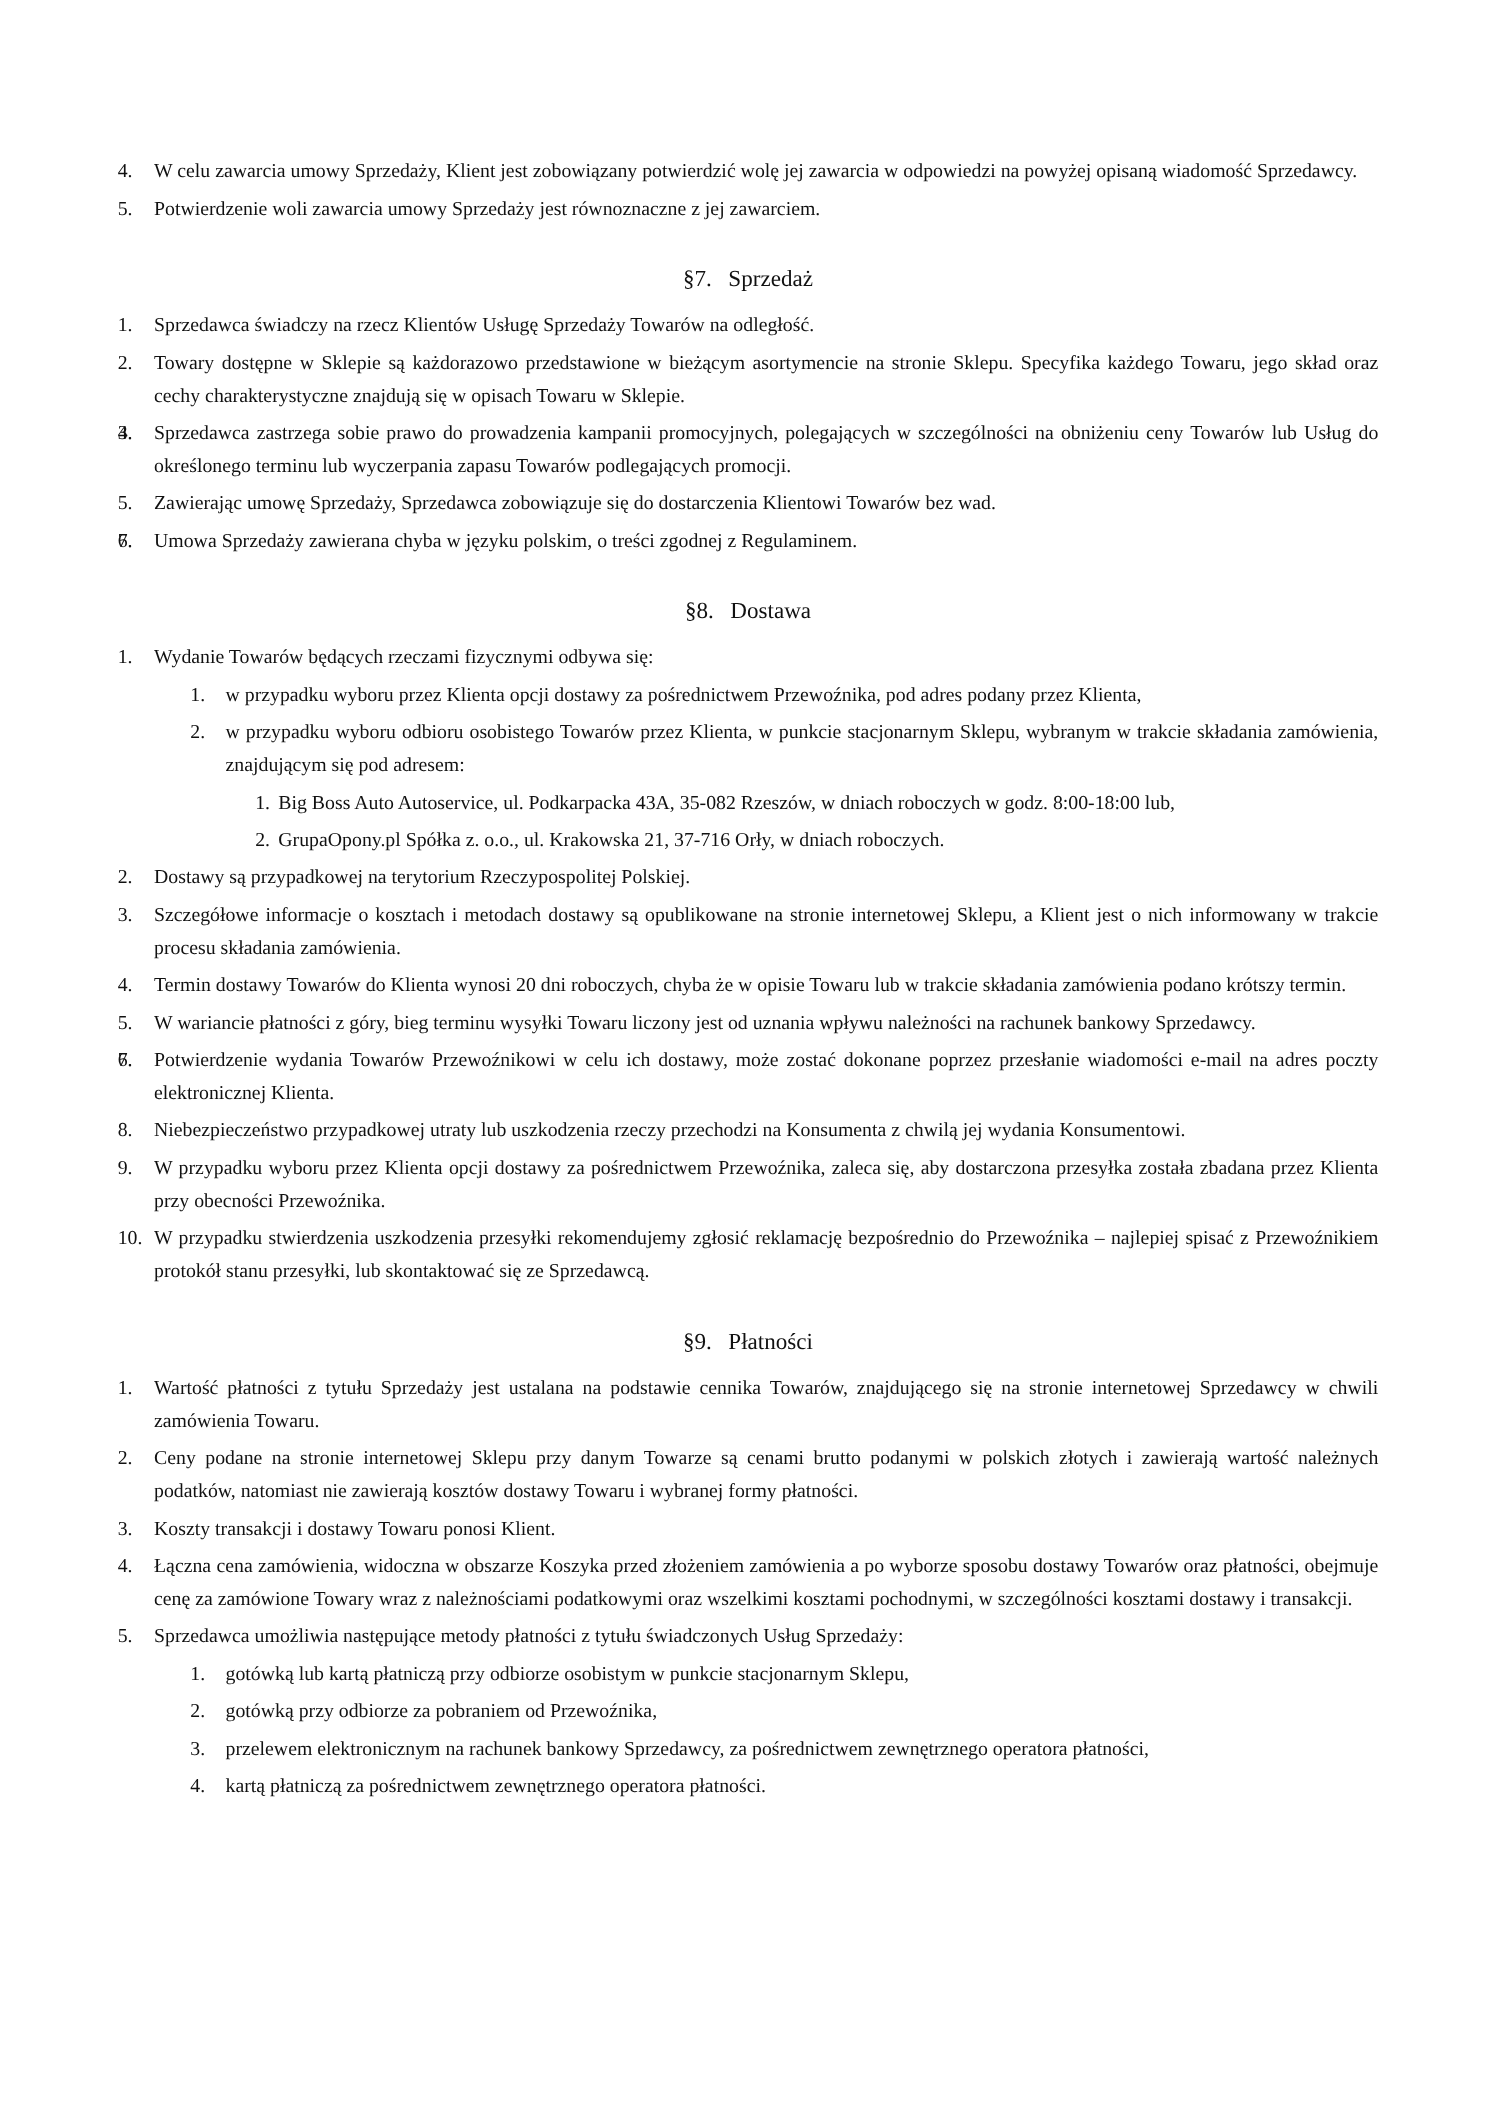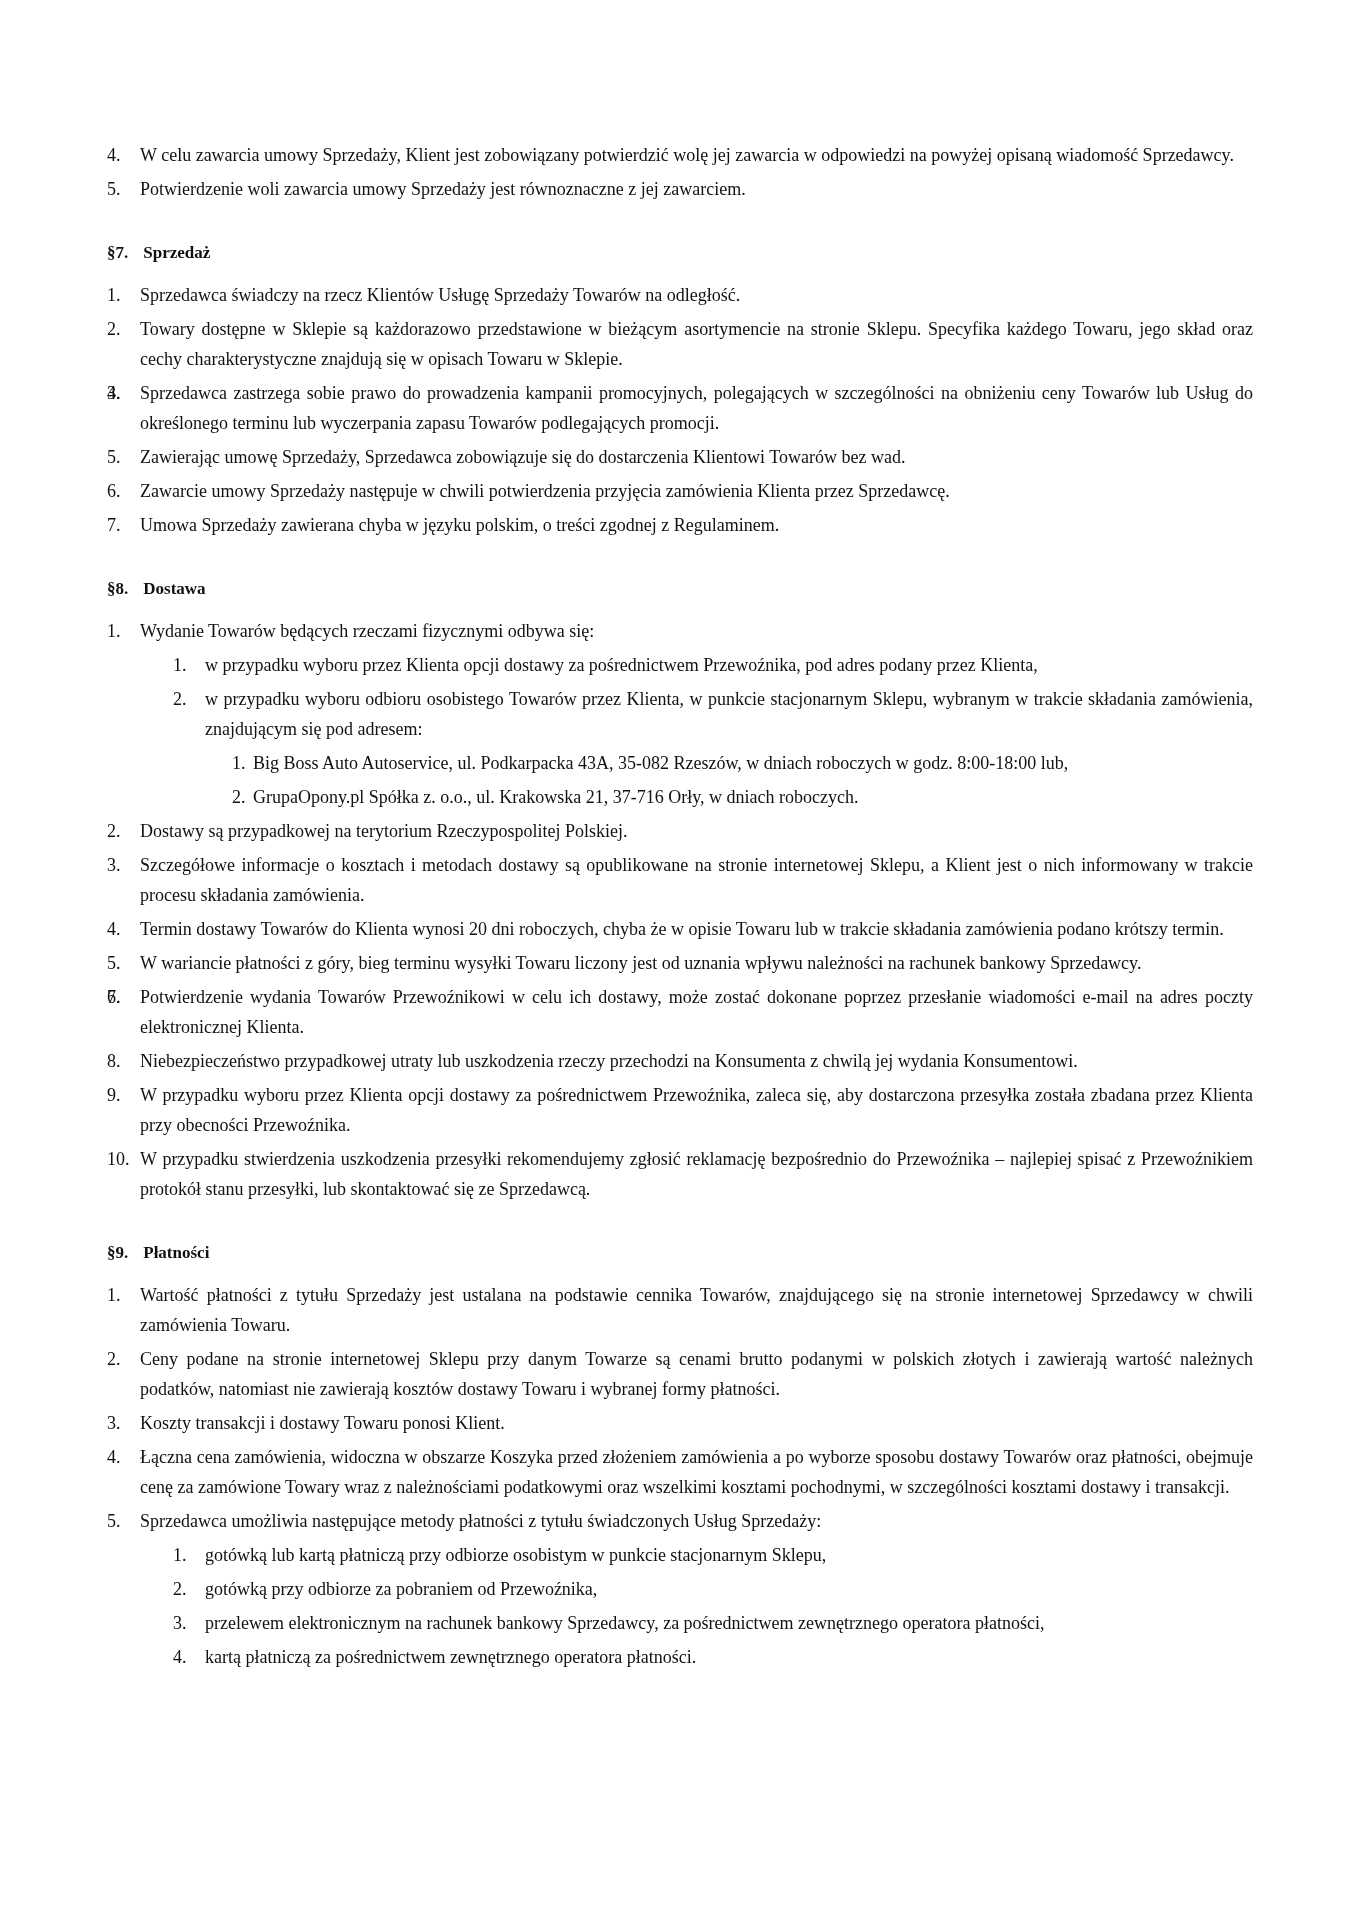--- a/index.html
+++ b/index.html
@@ -9,22 +9,23 @@
     color: #111111;
     font-family: "Liberation Serif", "DejaVu Serif", serif;
     overflow: hidden;
   }
   .page {
     position: absolute;
     left: 107px; top: 140px;
     width: 1146px;
   }
   .sec-heading {
-    font-weight: bold;
-    font-size: 17px;
+    text-align: center;
+    font-weight: normal;
+    font-size: 21px;
     line-height: 30px;
     margin: 34px 0 12px 0;
   }
   .sec-heading .h-prefix { margin-right: 15px; }
   .doc-item {
     position: relative;
     text-align: justify;
     font-size: 18px;
     line-height: 30px;
     margin-bottom: 4px;
@@ -42,21 +43,21 @@
       <div class="doc-item lvl1"><span class="num">4.</span><span class="txt">W celu zawarcia umowy Sprzedaży, Klient jest zobowiązany potwierdzić wolę jej zawarcia w odpowiedzi na powyżej opisaną wiadomość Sprzedawcy.</span></div>
       <div class="doc-item lvl1"><span class="num">5.</span><span class="txt">Potwierdzenie woli zawarcia umowy Sprzedaży jest równoznaczne z jej zawarciem.</span></div>
     </div>
     <div>
       <div class="sec-heading"><span class="h-prefix">§7.</span><span>Sprzedaż</span></div>
       <div class="doc-item lvl1"><span class="num">1.</span><span class="txt">Sprzedawca świadczy na rzecz Klientów Usługę Sprzedaży Towarów na odległość.</span></div>
       <div class="doc-item lvl1"><span class="num">2.</span><span class="txt">Towary dostępne w Sklepie są każdorazowo przedstawione w bieżącym asortymencie na stronie Sklepu. Specyfika każdego Towaru, jego skład oraz cechy charakterystyczne znajdują się w opisach Towaru w Sklepie.</span></div>
       <div class="doc-item lvl1"><span class="num">3.</span></div>
       <div class="doc-item lvl1"><span class="num">4.</span><span class="txt">Sprzedawca zastrzega sobie prawo do prowadzenia kampanii promocyjnych, polegających w szczególności na obniżeniu ceny Towarów lub Usług do określonego terminu lub wyczerpania zapasu Towarów podlegających promocji.</span></div>
       <div class="doc-item lvl1"><span class="num">5.</span><span class="txt">Zawierając umowę Sprzedaży, Sprzedawca zobowiązuje się do dostarczenia Klientowi Towarów bez wad.</span></div>
-      <div class="doc-item lvl1"><span class="num">6.</span><span class="txt">Zawarcie umowy Sprzedaży następuje w chwili potwierdzenia przyjęcia zamówienia Klienta przez Sprzedawcę.</span></div>
+      <div class="doc-item lvl1"><span class="num">6.</span></div>
       <div class="doc-item lvl1"><span class="num">7.</span><span class="txt">Umowa Sprzedaży zawierana chyba w języku polskim, o treści zgodnej z Regulaminem.</span></div>
     </div>
     <div>
       <div class="sec-heading"><span class="h-prefix">§8.</span><span>Dostawa</span></div>
       <div class="doc-item lvl1"><span class="num">1.</span><span class="txt">Wydanie Towarów będących rzeczami fizycznymi odbywa się:</span></div>
       <div class="doc-item lvl2"><span class="num">1.</span><span class="txt">w przypadku wyboru przez Klienta opcji dostawy za pośrednictwem Przewoźnika, pod adres podany przez Klienta,</span></div>
       <div class="doc-item lvl2"><span class="num">2.</span><span class="txt">w przypadku wyboru odbioru osobistego Towarów przez Klienta, w punkcie stacjonarnym Sklepu, wybranym w trakcie składania zamówienia, znajdującym się pod adresem:</span></div>
       <div class="doc-item lvl3"><span class="num">1.</span><span class="txt">Big Boss Auto Autoservice, ul. Podkarpacka 43A, 35-082 Rzeszów, w dniach roboczych w godz. 8:00-18:00 lub,</span></div>
       <div class="doc-item lvl3"><span class="num">2.</span><span class="txt">GrupaOpony.pl Spółka z. o.o., ul. Krakowska 21, 37-716 Orły, w dniach roboczych.</span></div>
       <div class="doc-item lvl1"><span class="num">2.</span><span class="txt">Dostawy są przypadkowej na terytorium Rzeczypospolitej Polskiej.</span></div>

